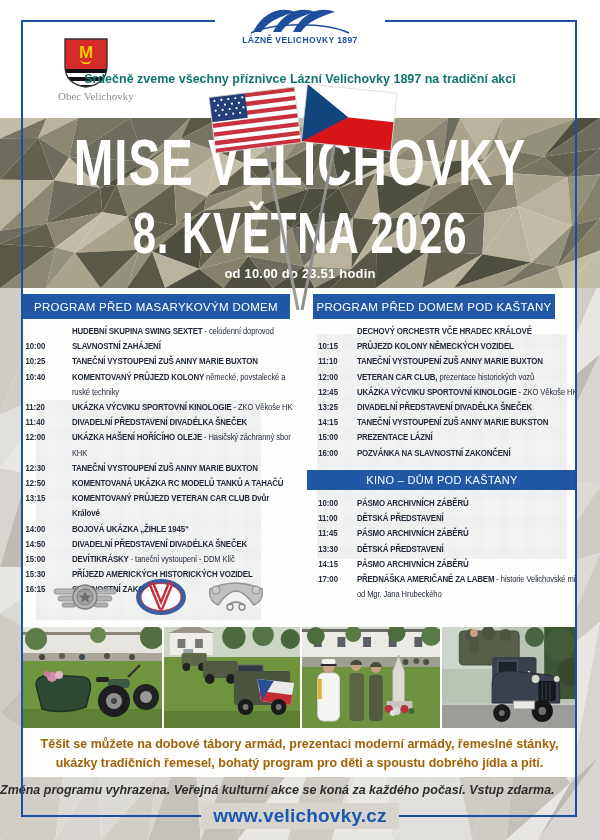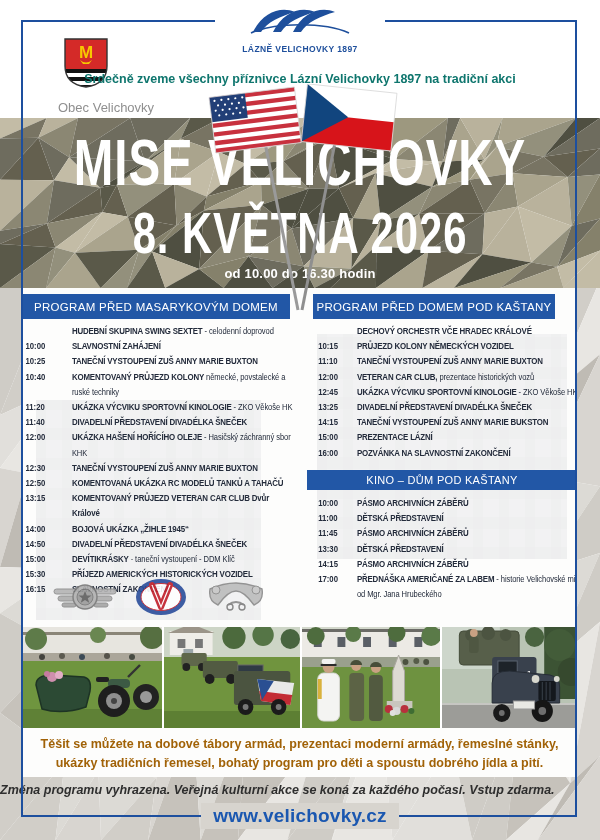--- a/index.html
+++ b/index.html
@@ -11,23 +11,23 @@
   
   #grey-poly{left:0;top:280px;width:600px;height:560px;z-index:0;}
   #camo{left:0;top:118px;width:600px;height:170px;z-index:1;}
 
   
   #frame{left:21px;top:20px;width:556px;height:797px;border:2px solid #1d4f9e;box-sizing:border-box;z-index:6;pointer-events:none;}
 
   
   #logo-block{left:215px;top:8px;width:170px;height:44px;background:#fff;z-index:7;text-align:center;}
   #logo-waves{margin:0 auto;}
-  #logo-title{font-size:8.5px;font-weight:bold;color:#1e4f9c;letter-spacing:.4px;margin-top:10px;}
+  #logo-title{font-size:8.5px;font-weight:bold;color:#1e4f9c;letter-spacing:.4px;margin-top:1px;}
   #coat-block{left:58px;top:38px;width:56px;z-index:7;text-align:center;}
-  #coat-caption{font-size:13px;color:#8f8f8f;margin-top:12px;white-space:nowrap;}
+  #coat-caption{font-size:11px;color:#8f8f8f;margin-top:2px;white-space:nowrap;font-family:Liberation Serif, serif;}
   #invitation{left:0;right:0;top:72px;text-align:center;font-size:12.5px;font-weight:bold;color:#0f766e;z-index:7;}
 
   
   #flags{left:200px;top:84px;width:200px;height:230px;z-index:8;}
 
   
   .camo-title{left:0;right:0;text-align:center;color:#fff;font-weight:bold;z-index:3;}
   #title-line1{top:134px;font-size:50px;letter-spacing:1px;transform:scale(.95,1.3);}
   #title-line2{top:208px;font-size:44px;letter-spacing:1px;transform:scale(.95,1.3);}
   #time-range{top:266px;font-size:13px;letter-spacing:.2px;z-index:3;}
@@ -444,21 +444,21 @@
     <g transform="rotate(6 145 35)">
       <rect x="104" y="4" width="90" height="58" fill="#ffffff"></rect>
       <rect x="104" y="33" width="90" height="29" fill="#d7141a"></rect>
       <polygon points="104,4 148,33 104,62" fill="#11457e"></polygon>
       <rect x="104" y="4" width="90" height="58" fill="none" stroke="#d8d8d8" stroke-width="0.8"></rect>
     </g>
   </svg>
 
   <div id="title-line1" class="abs camo-title">MISE VELICHOVKY</div>
   <div id="title-line2" class="abs camo-title">8. KVĚTNA 2026</div>
-  <div id="time-range" class="abs camo-title">od 10.00 do 16.30 hodin</div>
+  <div id="time-range" class="abs camo-title">od 10.00 do 23.51 hodin</div>
 
   <div id="white-box" class="abs">
     <div id="ghost-left" class="ghost"></div>
     <div id="ghost-right" class="ghost"></div>
 
     <div id="bar-left" class="hdr-bar">PROGRAM PŘED MASARYKOVÝM DOMEM</div>
     <div id="bar-right" class="hdr-bar">PROGRAM PŘED DOMEM POD KAŠTANY</div>
 
     <div id="list-left" class="plist">
 

